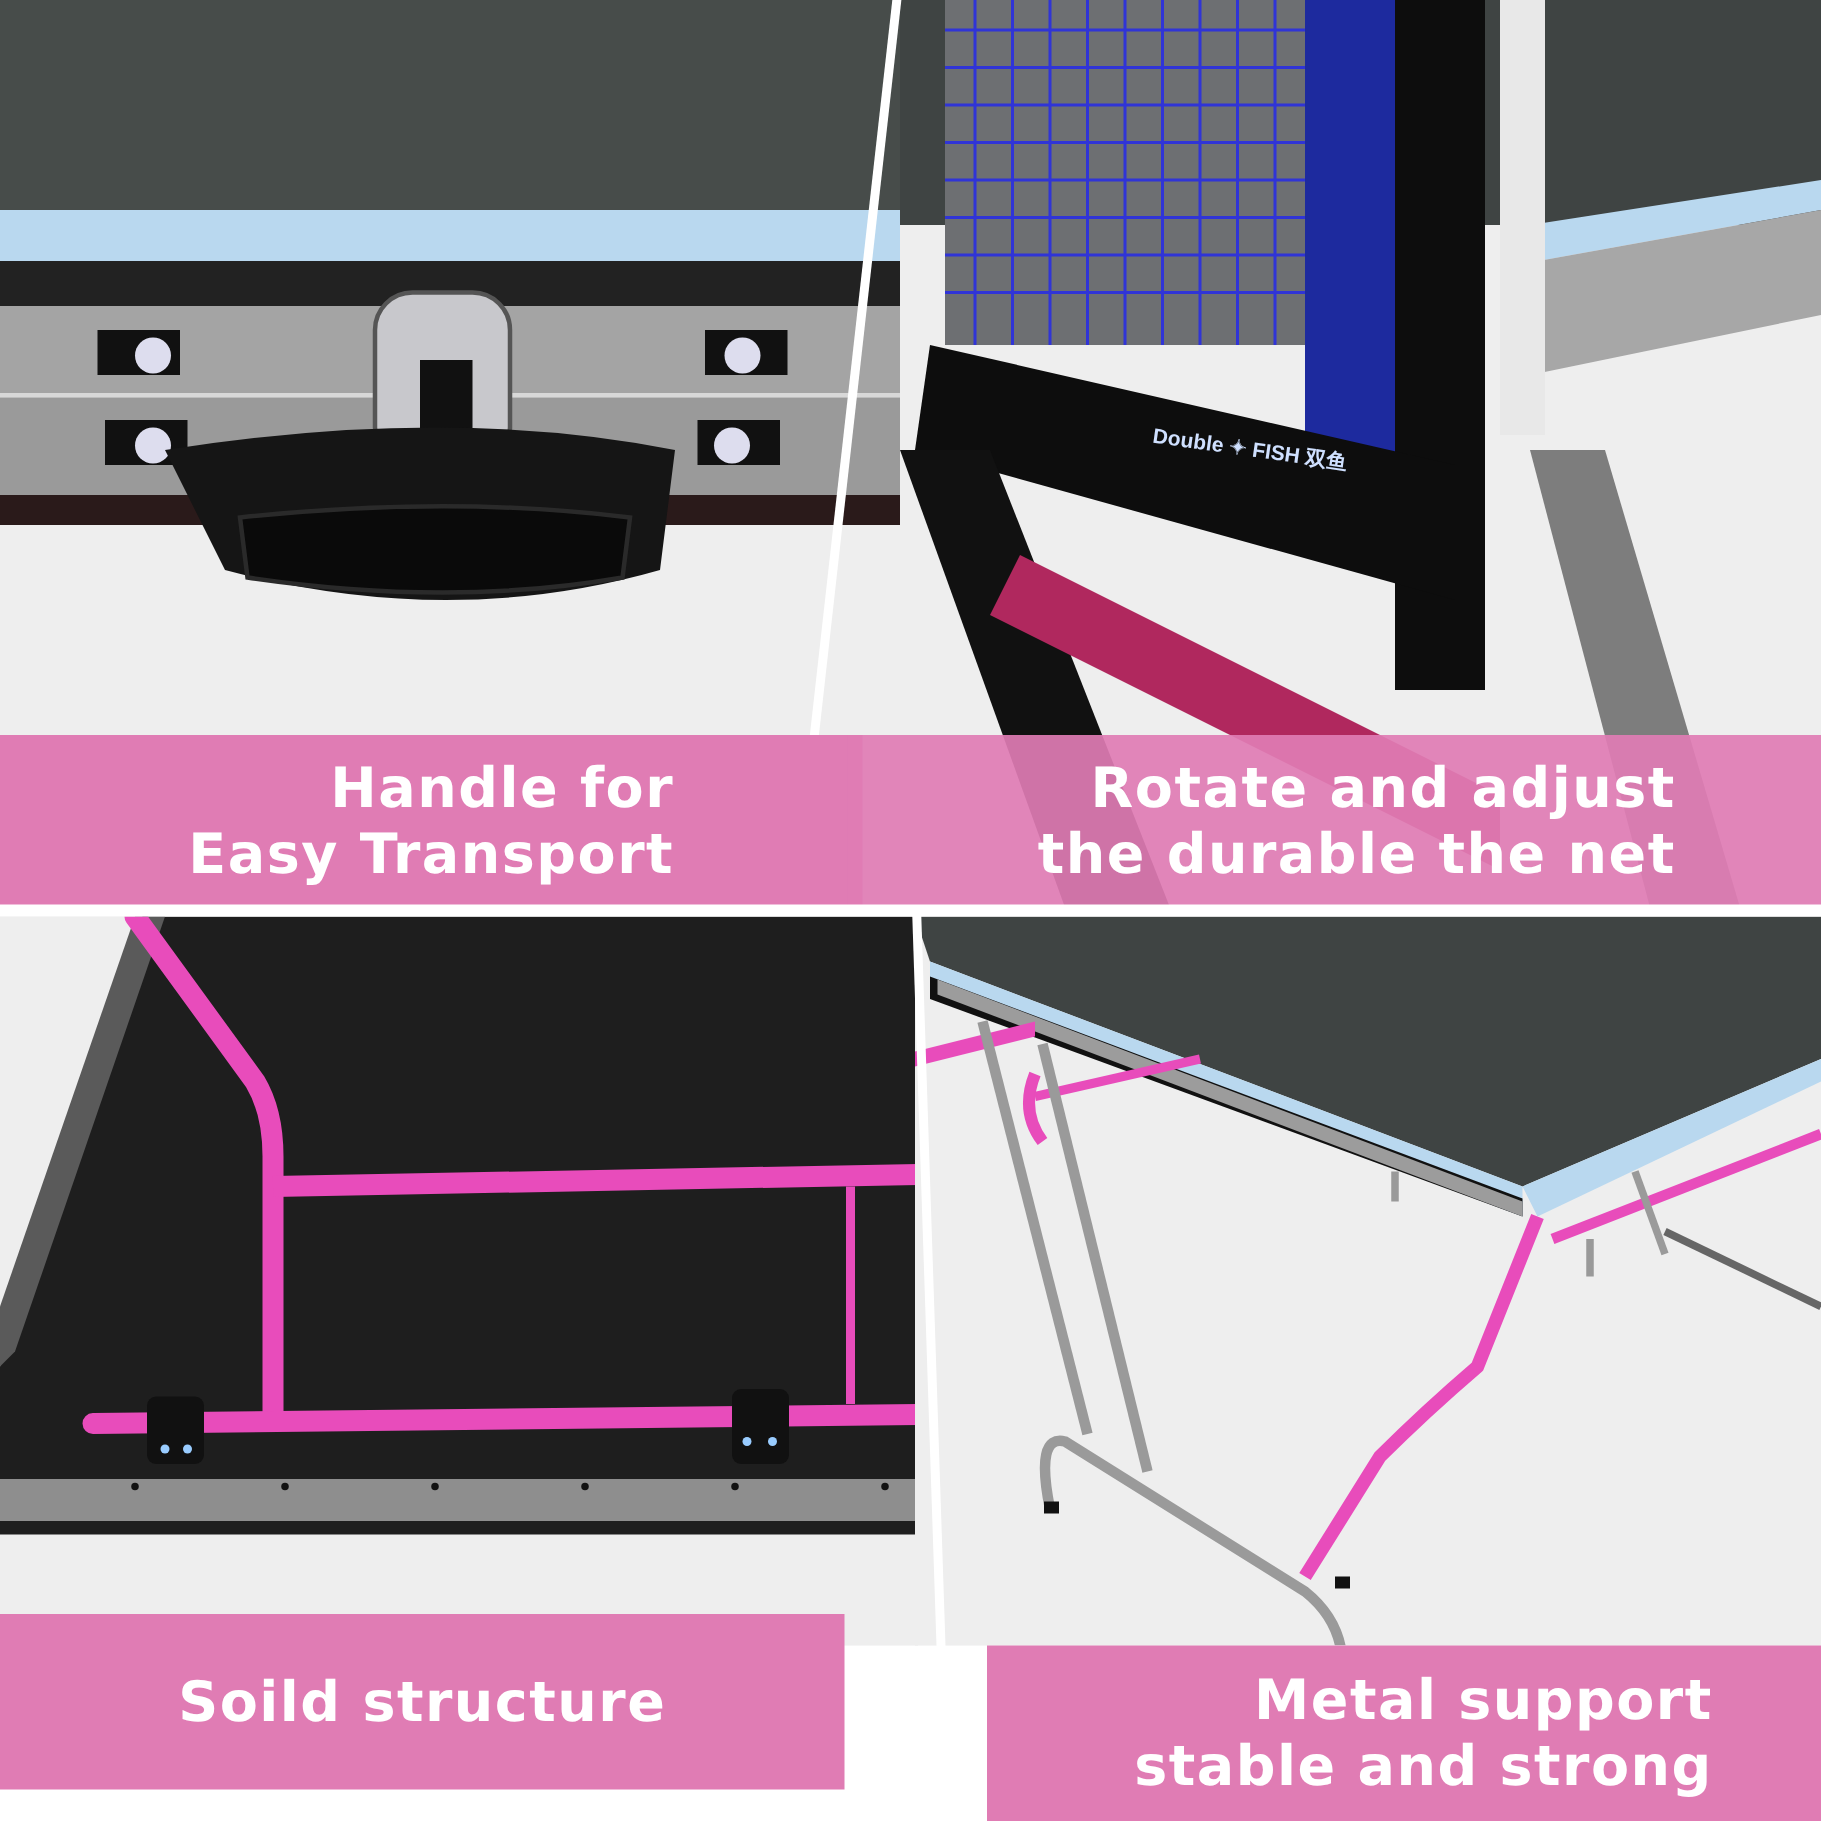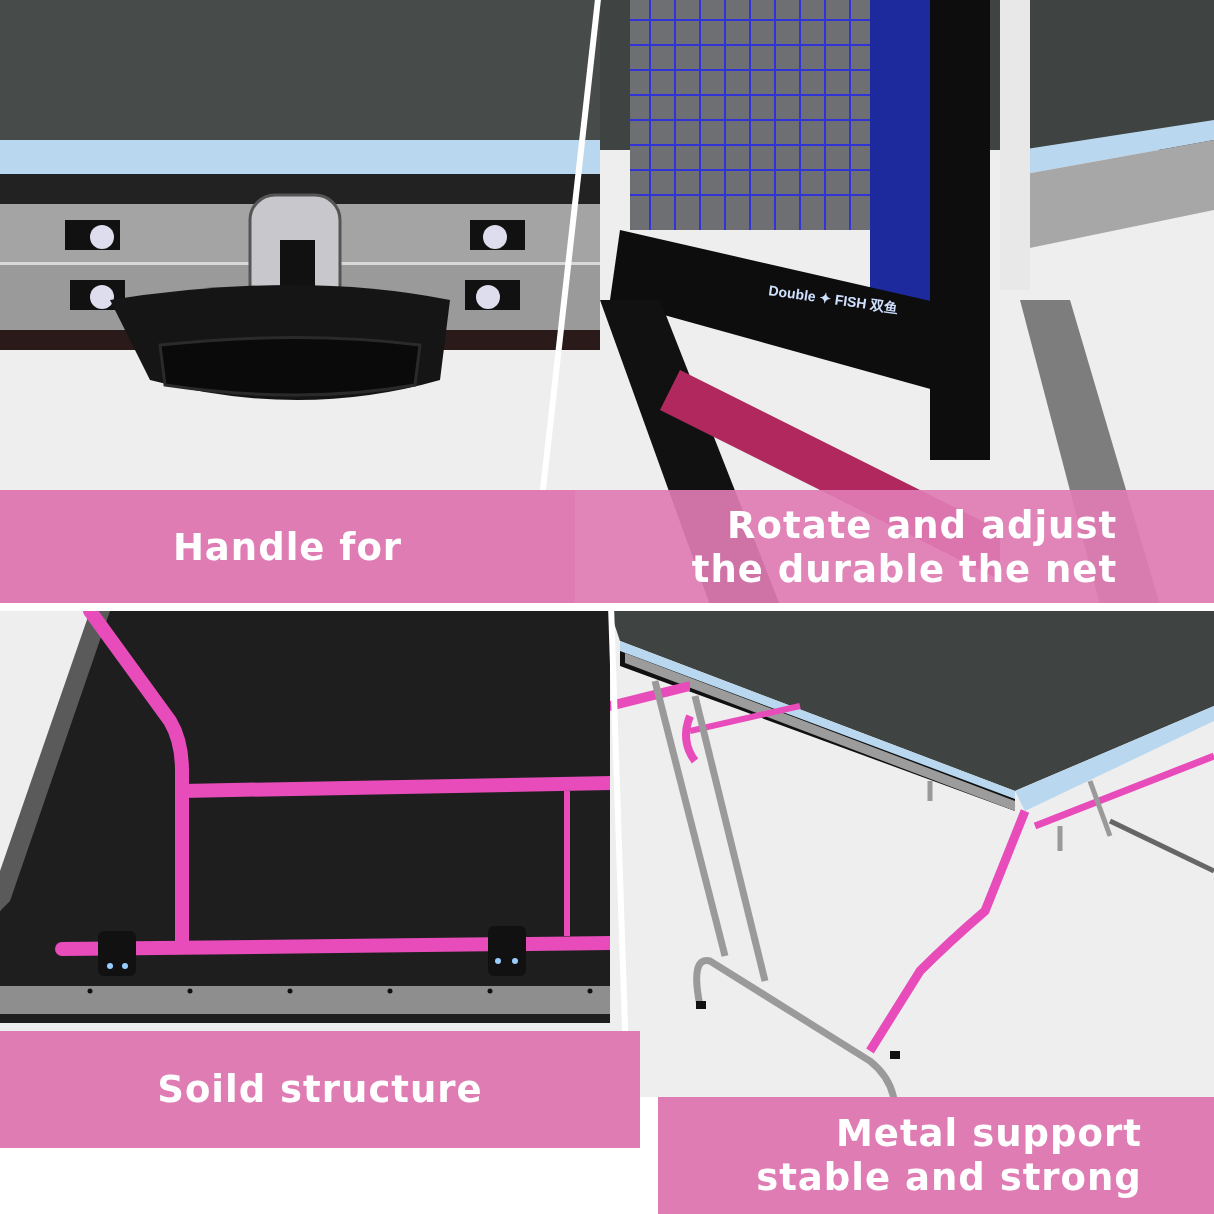--- a/index.html
+++ b/index.html
@@ -77,20 +77,21 @@
     <polygon points="420,300 470,300 560,605 500,605" fill="#7d7d7d"></polygon>
     <text x="168" y="295" fill="#cfe0ff" font-size="14" font-weight="bold" font-family="Liberation Sans, sans-serif" transform="rotate(8 168 295)">Double ✦ FISH 双鱼</text>
   </svg>
 </div>
 
 <div class="divider" style="left:596px;top:-10px;width:6px;height:625px;transform:rotate(6.4deg);transform-origin:top left;"></div>
 
 <div class="caption" style="top:490px;height:115px;left:0;width:575px;">
   <div class="caption-text">
     <div>Handle for</div>
+    <div>Easy Transport</div>
   </div>
 </div>
 <div class="caption" style="top:490px;height:115px;left:565px;width:649px;background:rgba(224,124,180,0.92);">
   <div class="caption-text" style="margin-left:30px;">
     <div>Rotate and adjust</div>
     <div>the durable the net</div>
   </div>
 </div>
 
 <div class="divider" style="left:0;top:603px;width:1214px;height:8px;"></div>
@@ -146,21 +147,21 @@
     <line x1="500" y1="210" x2="604" y2="260" stroke="#666" stroke-width="5"></line>
     <line x1="320" y1="170" x2="320" y2="190" stroke="#999" stroke-width="5"></line>
     <line x1="450" y1="215" x2="450" y2="240" stroke="#999" stroke-width="5"></line>
     <rect x="86" y="390" width="10" height="8" fill="#111"></rect>
     <rect x="280" y="440" width="10" height="8" fill="#111"></rect>
   </svg>
 </div>
 
 <div class="divider" style="left:608px;top:605px;width:6px;height:620px;transform:rotate(-1.9deg);transform-origin:top left;"></div>
 
-<div class="caption" style="top:1031px;height:117px;left:0;width:640px;">
+<div class="caption" style="top:1076px;height:117px;left:0;width:563px;">
   <div class="caption-text">
     <div>Soild structure</div>
   </div>
 </div>
 <div class="caption" style="top:1097px;height:117px;left:632px;width:582px;margin-left:26px;">
   <div class="caption-text">
     <div>Metal support</div>
     <div>stable and strong</div>
   </div>
 </div>

